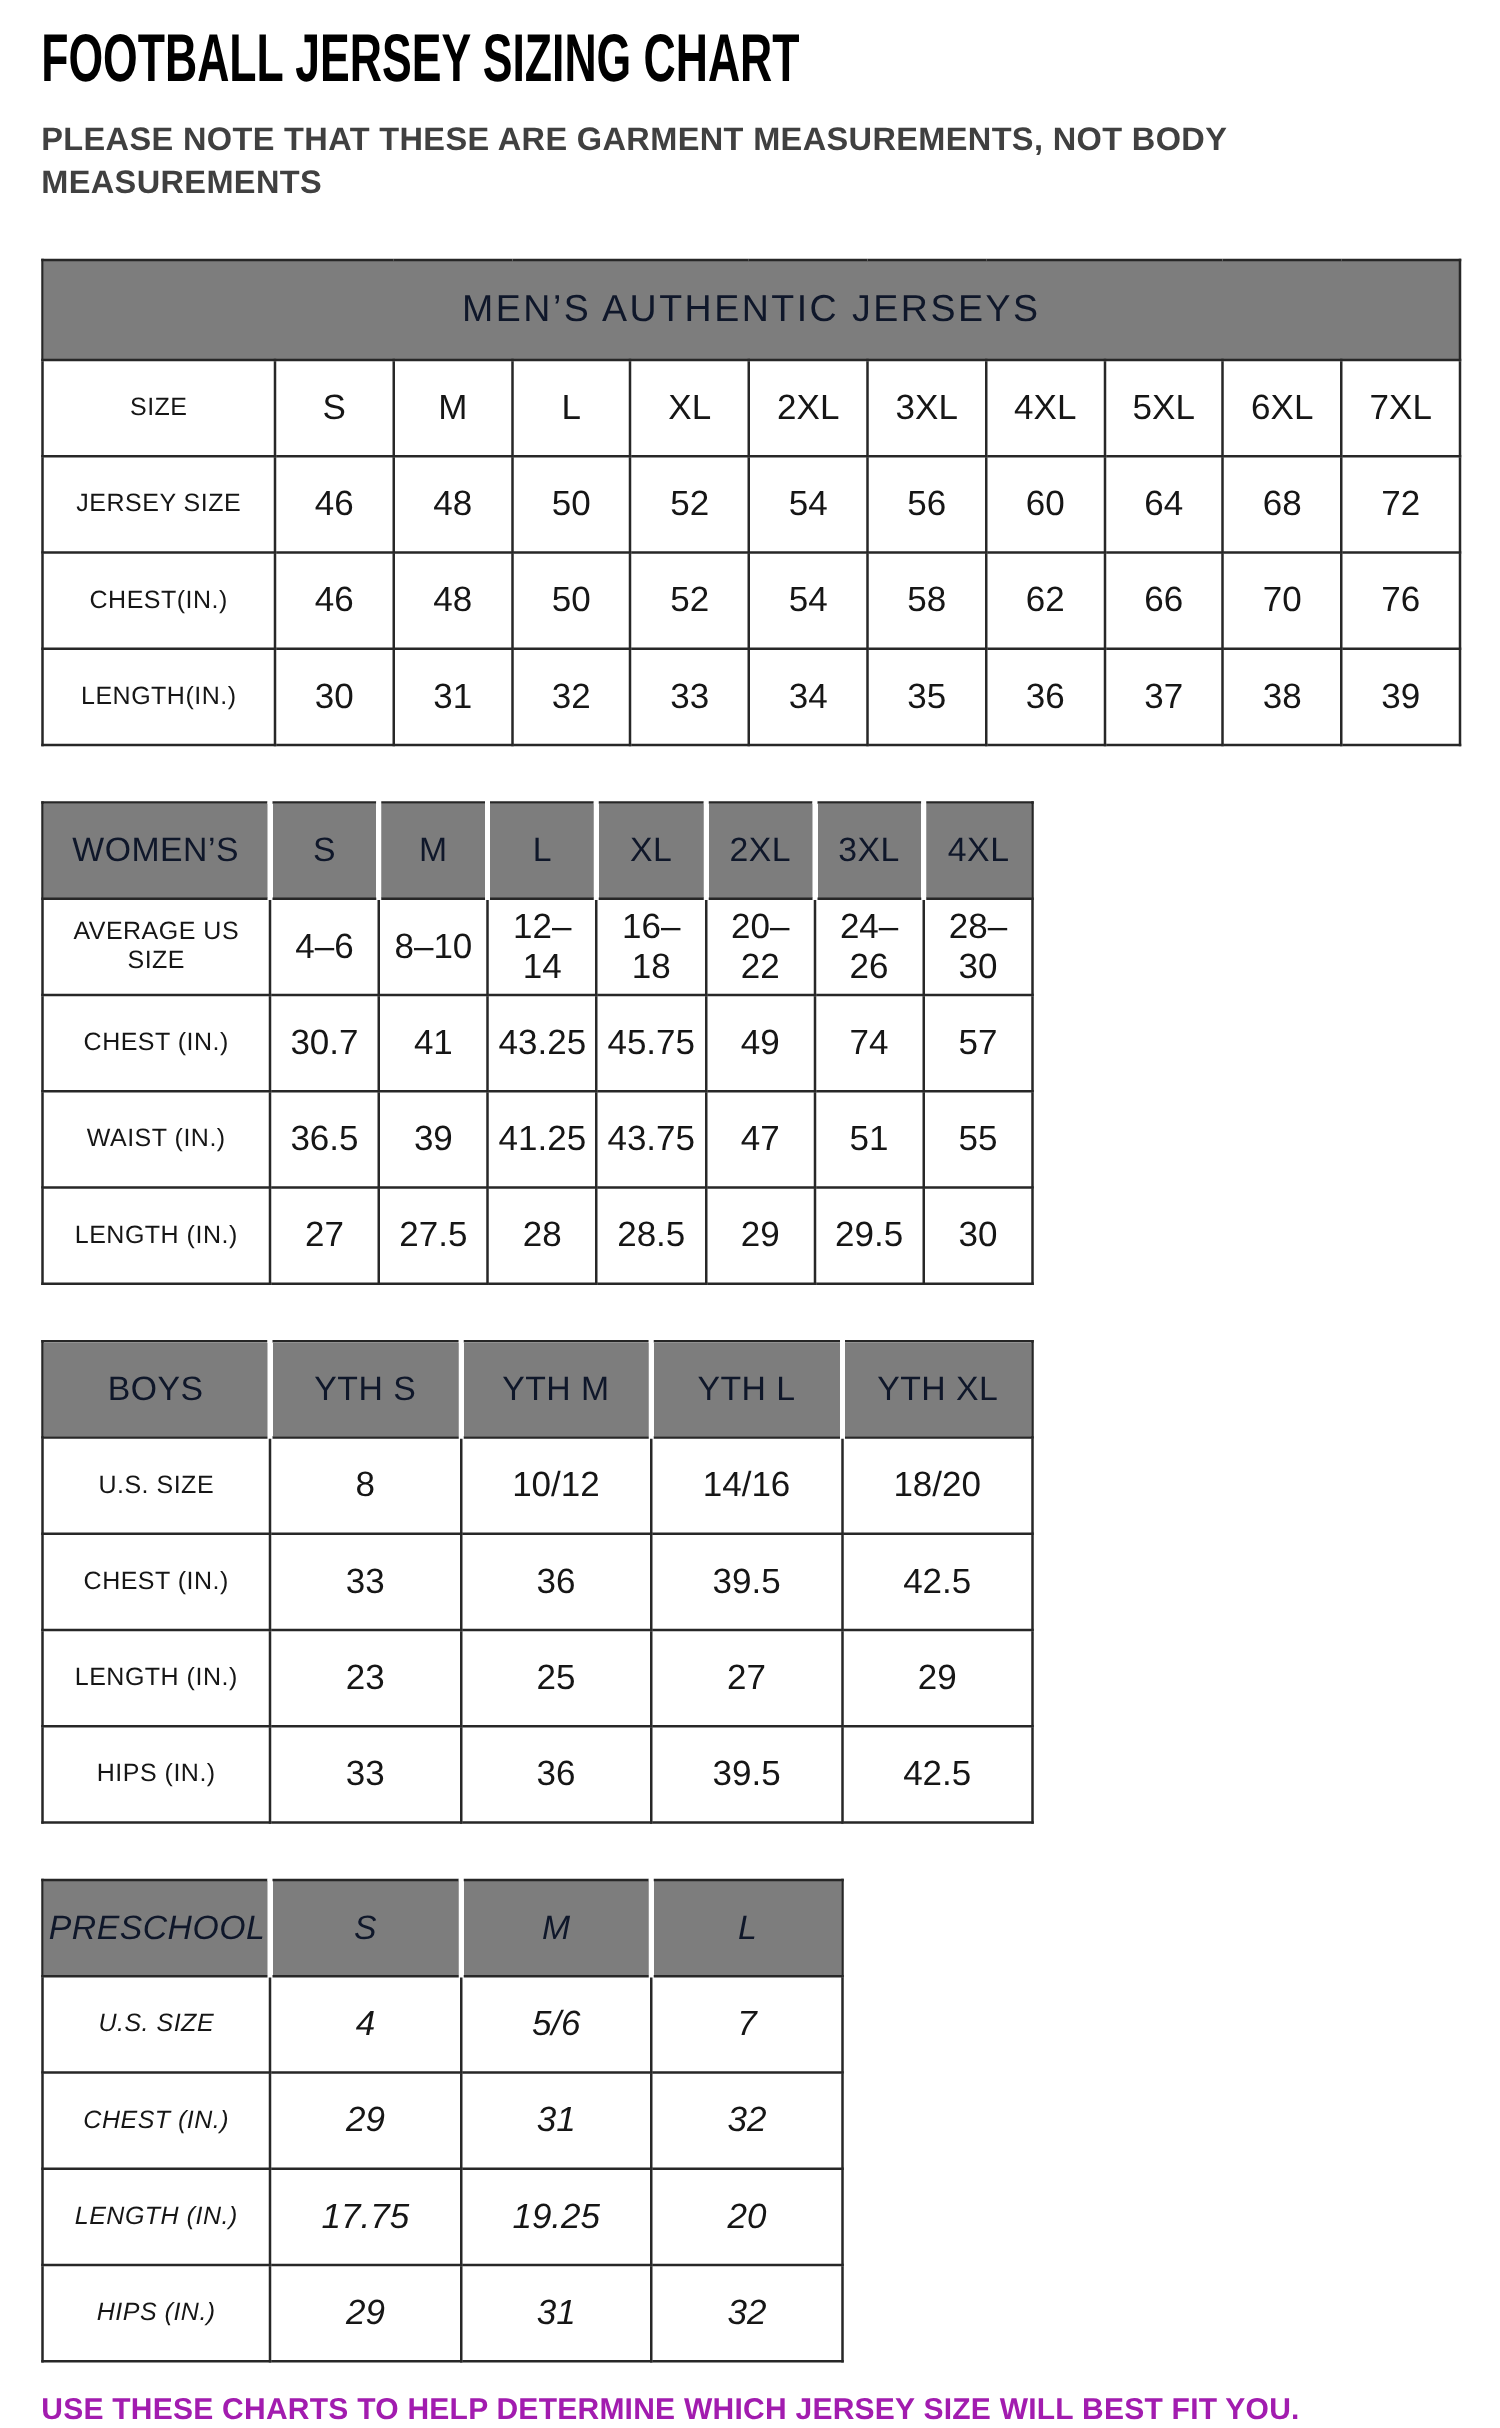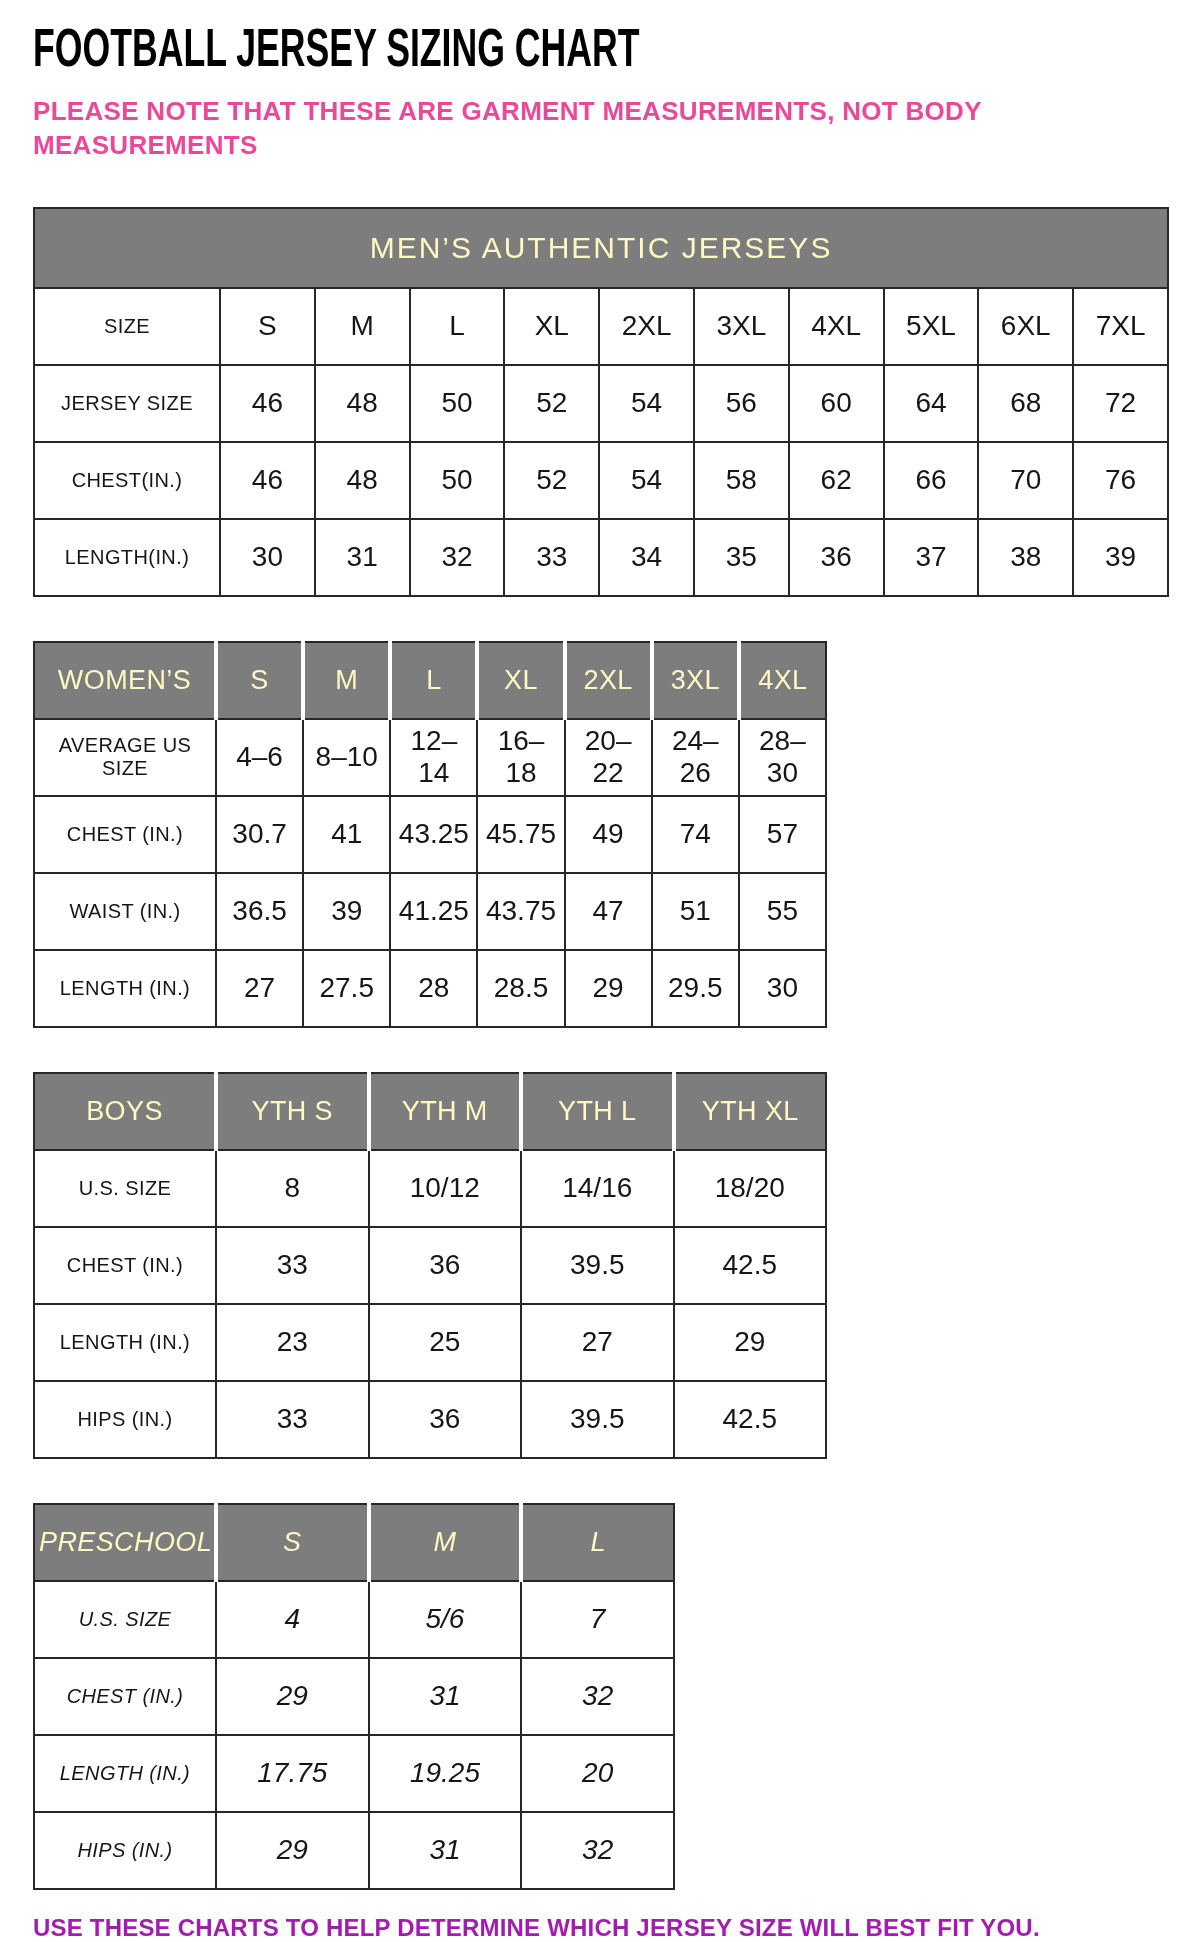--- a/index.html
+++ b/index.html
@@ -12,41 +12,41 @@
   }
   .page { padding: 16px 47px 0 33px; }
   h1 { margin: 0; line-height: 1.15; height: 66px; }
   .title-inner {
     display: inline-block;
     font-size: 54px; font-weight: bold; color: #000;
     transform: scaleX(0.66); transform-origin: 0 50%;
     white-space: nowrap; letter-spacing: 0;
   }
   .note {
-    color: #ec4899; font-size: 26px; font-weight: bold;
+    color: #404040; font-size: 26px; font-weight: bold;
     line-height: 1.32; max-width: 1020px;
     margin: 12px 0 0 0; letter-spacing: 0.3px;
   }
   .size-table { border-collapse: collapse; table-layout: fixed; margin-top: 44px; }
   .size-table td {
     text-align: center; vertical-align: middle;
     padding: 0 4px; box-sizing: border-box; overflow: hidden;
   }
   .plain-cell {
     border: 2px solid #272727; background: #ffffff; color: #161616;
     font-size: 28px; height: 77px;
   }
   .row-label { font-size: 20px; letter-spacing: 0.4px; line-height: 1.15; }
   .banner-cell {
-    background: #7d7d7d; color: #fef9c3;
+    background: #7d7d7d; color: #0f172a;
     font-size: 30px; letter-spacing: 2px; height: 80px;
     border: 2px solid #272727;
   }
   .gray-cell {
-    background: #7d7d7d; color: #fef9c3;
+    background: #7d7d7d; color: #0f172a;
     font-size: 27px; height: 77px; letter-spacing: 0.4px;
     border-left: 4px solid #ffffff; border-right: 4px solid #ffffff;
     border-top: 2px solid #272727; border-bottom: 2px solid #272727;
   }
   .gray-first { border-left: 2px solid #272727; }
   .gray-last  { border-right: 2px solid #272727; }
   .footer-note {
     color: #a21caf; font-size: 24px; font-weight: bold;
     margin: 24px 0 0 0; white-space: nowrap; letter-spacing: 0.2px;
   }

